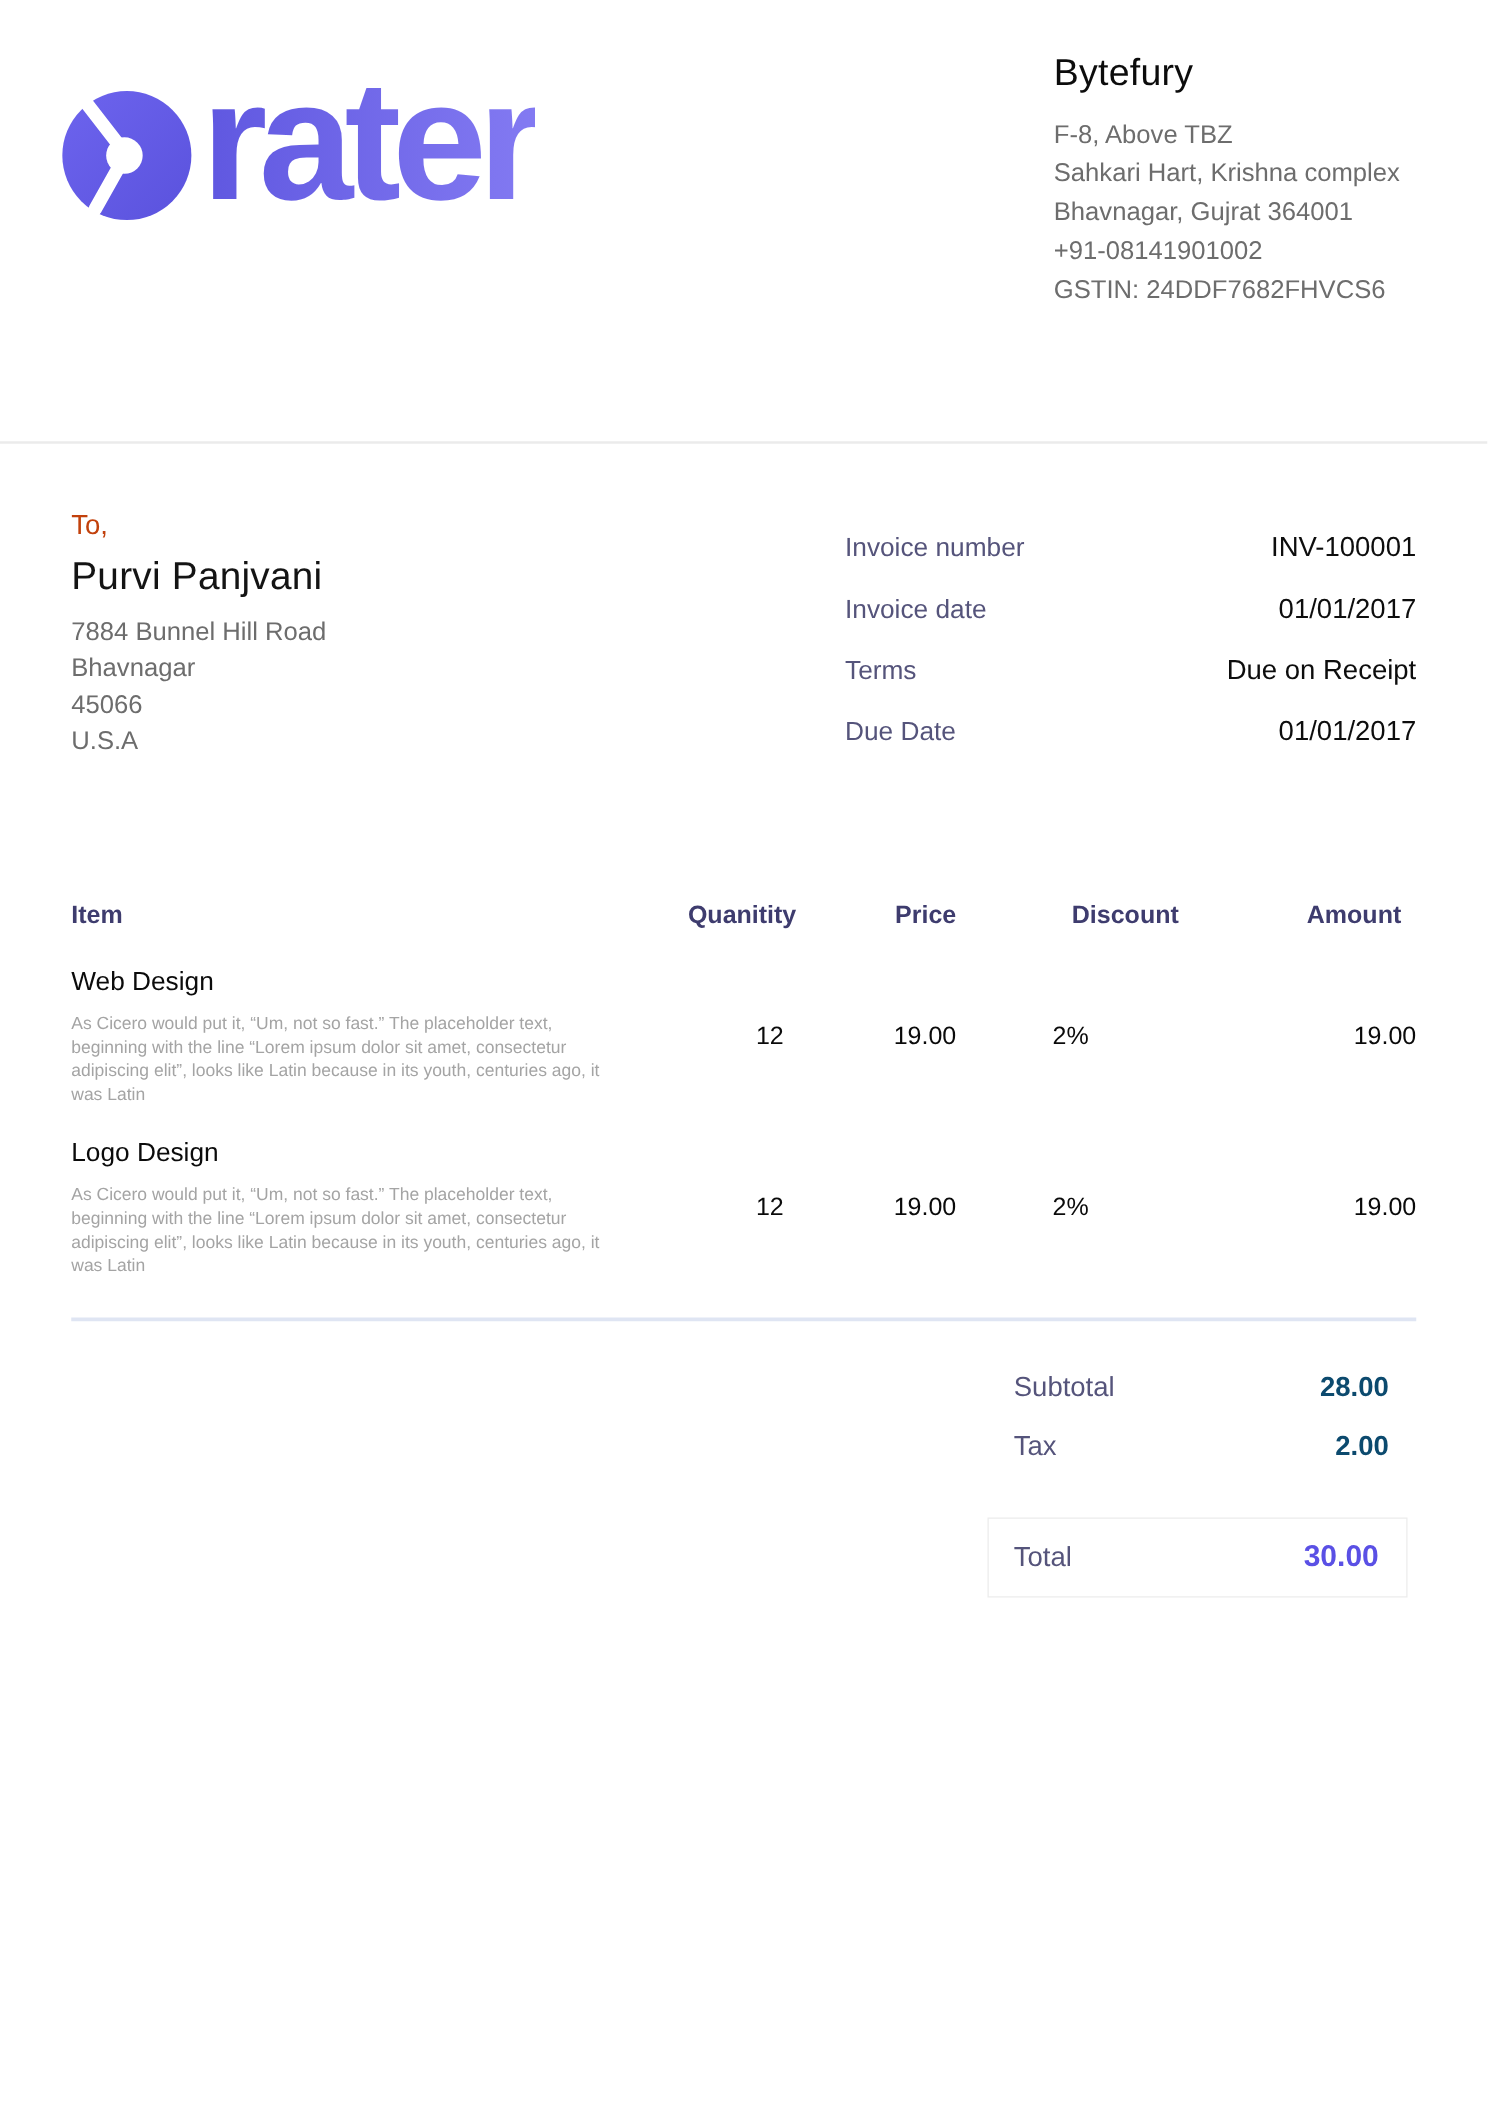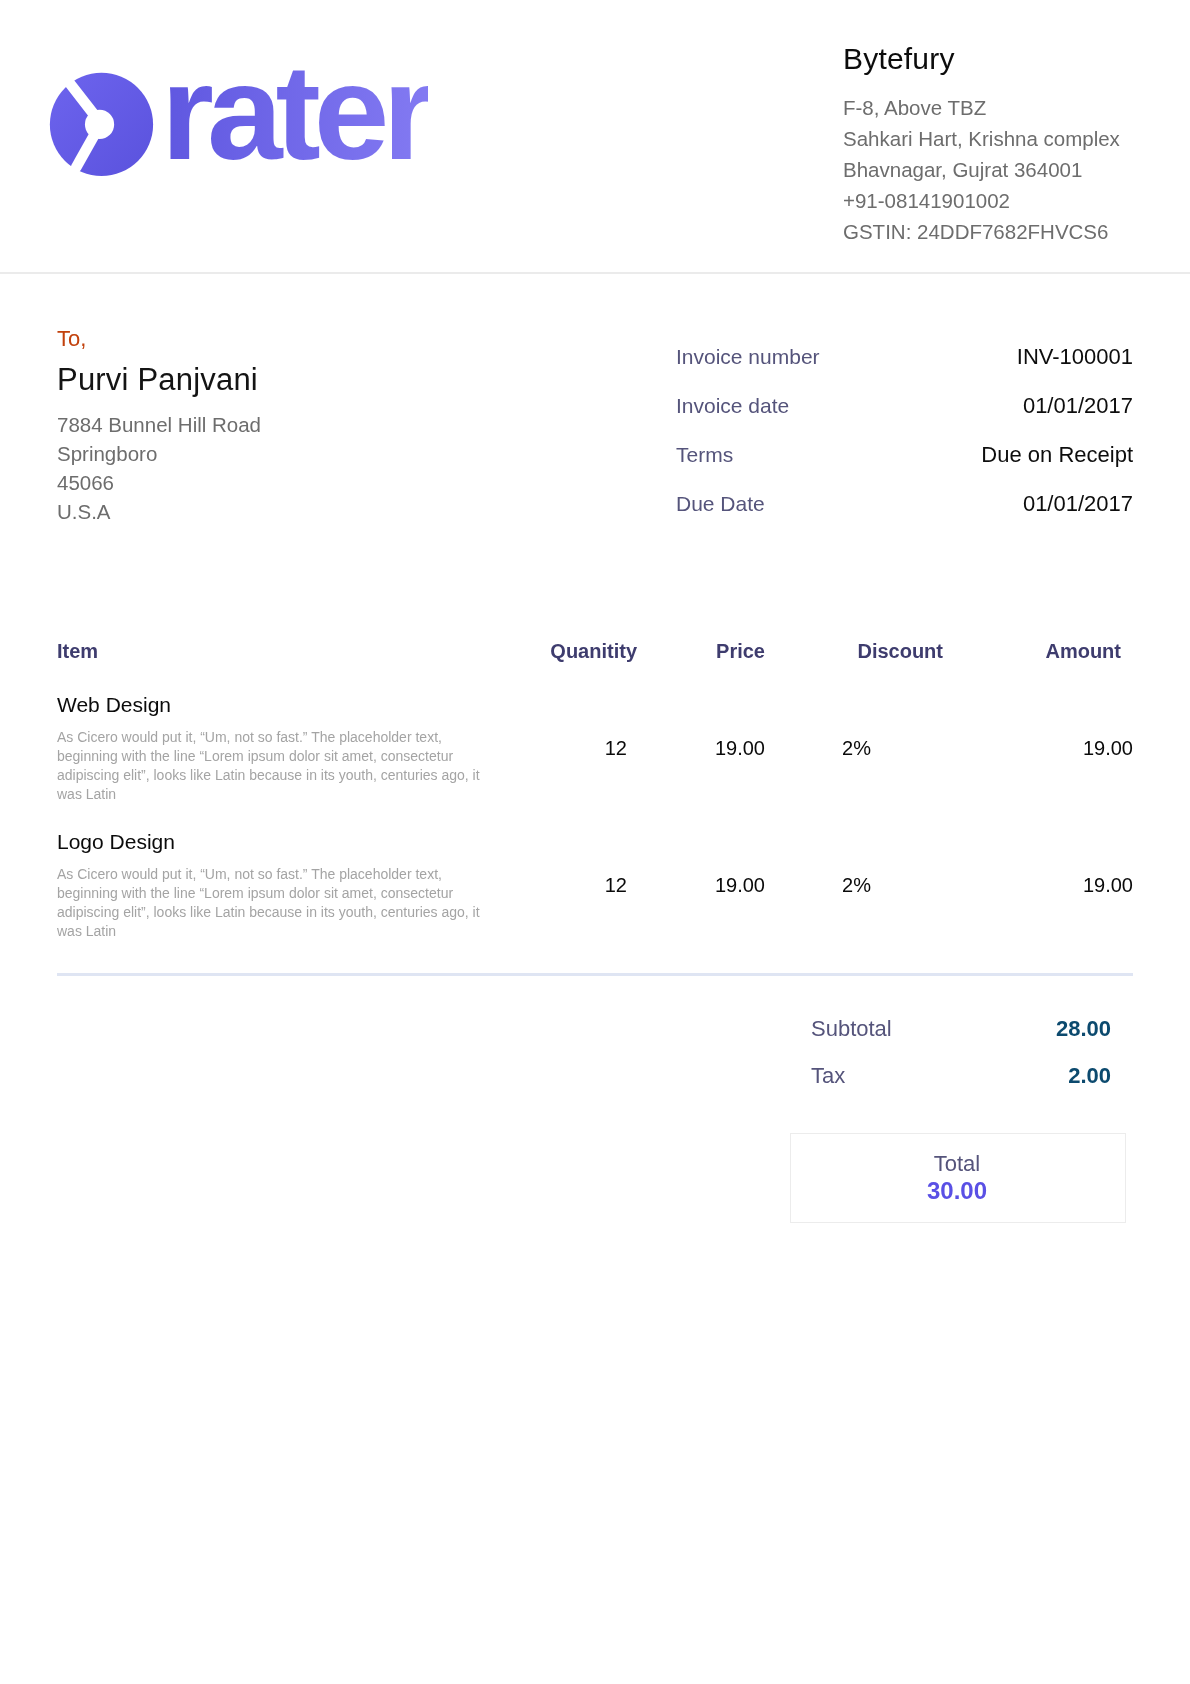--- a/index.html
+++ b/index.html
@@ -7,21 +7,21 @@
   body {
     width: 1190px; height: 1684px;
     background: #ffffff;
     font-family: "Liberation Sans", sans-serif;
     color: #111;
     overflow: hidden;
   }
 
   
   .header {
-    height: 274px;
+    height: 355px;
     border-bottom: 2px solid #ebebeb;
     display: flex;
     justify-content: space-between;
     padding: 40px 47px 0 45px;
   }
   .logo { display: flex; align-items: flex-start; margin-top: 26px; }
   .logo-mark { width: 112px; height: 112px; }
   .logo-text {
     font-size: 136px;
     font-weight: 700;
@@ -97,21 +97,21 @@
   }
   .tot-label { font-size: 22px; color: #55547b; }
   .tot-value { font-size: 22px; font-weight: 600; color: #0c4a6e; }
   .total-box {
     width: 336px;
     margin-top: 23px;
     margin-right: -15px;
     border: 1px solid #ececec;
     background: #ffffff;
     padding: 17px 22px 17px 20px;
-    display: flex; justify-content: space-between; align-items: center; flex-direction: column;
+    display: flex; justify-content: space-between; align-items: center;
   }
   .total-label { font-size: 22px; color: #55547b; }
   .total-value { font-size: 24px; font-weight: 700; color: #5a50e5; }
 </style>
 </head>
 <body>
 
 <div class="header">
   <div class="logo">
     <svg class="logo-mark" viewBox="0 0 115 115" xmlns="http://www.w3.org/2000/svg">
@@ -137,21 +137,21 @@
     <div class="company-line">+91-08141901002</div>
     <div class="company-line">GSTIN: 24DDF7682FHVCS6</div>
   </div>
 </div>
 
 <div class="addr-section">
   <div class="bill-to">
     <div class="billto-intro">To,</div>
     <div class="billto-name">Purvi Panjvani</div>
     <div class="billto-line">7884 Bunnel Hill Road</div>
-    <div class="billto-line">Springboro</div>
+    <div class="billto-line">Bhavnagar</div>
     <div class="billto-line">45066</div>
     <div class="billto-line">U.S.A</div>
   </div>
 
   <div class="meta">
     <div class="meta-row">
       <div class="meta-label">Invoice number</div>
       <div class="meta-value">INV-100001</div>
     </div>
     <div class="meta-row">

